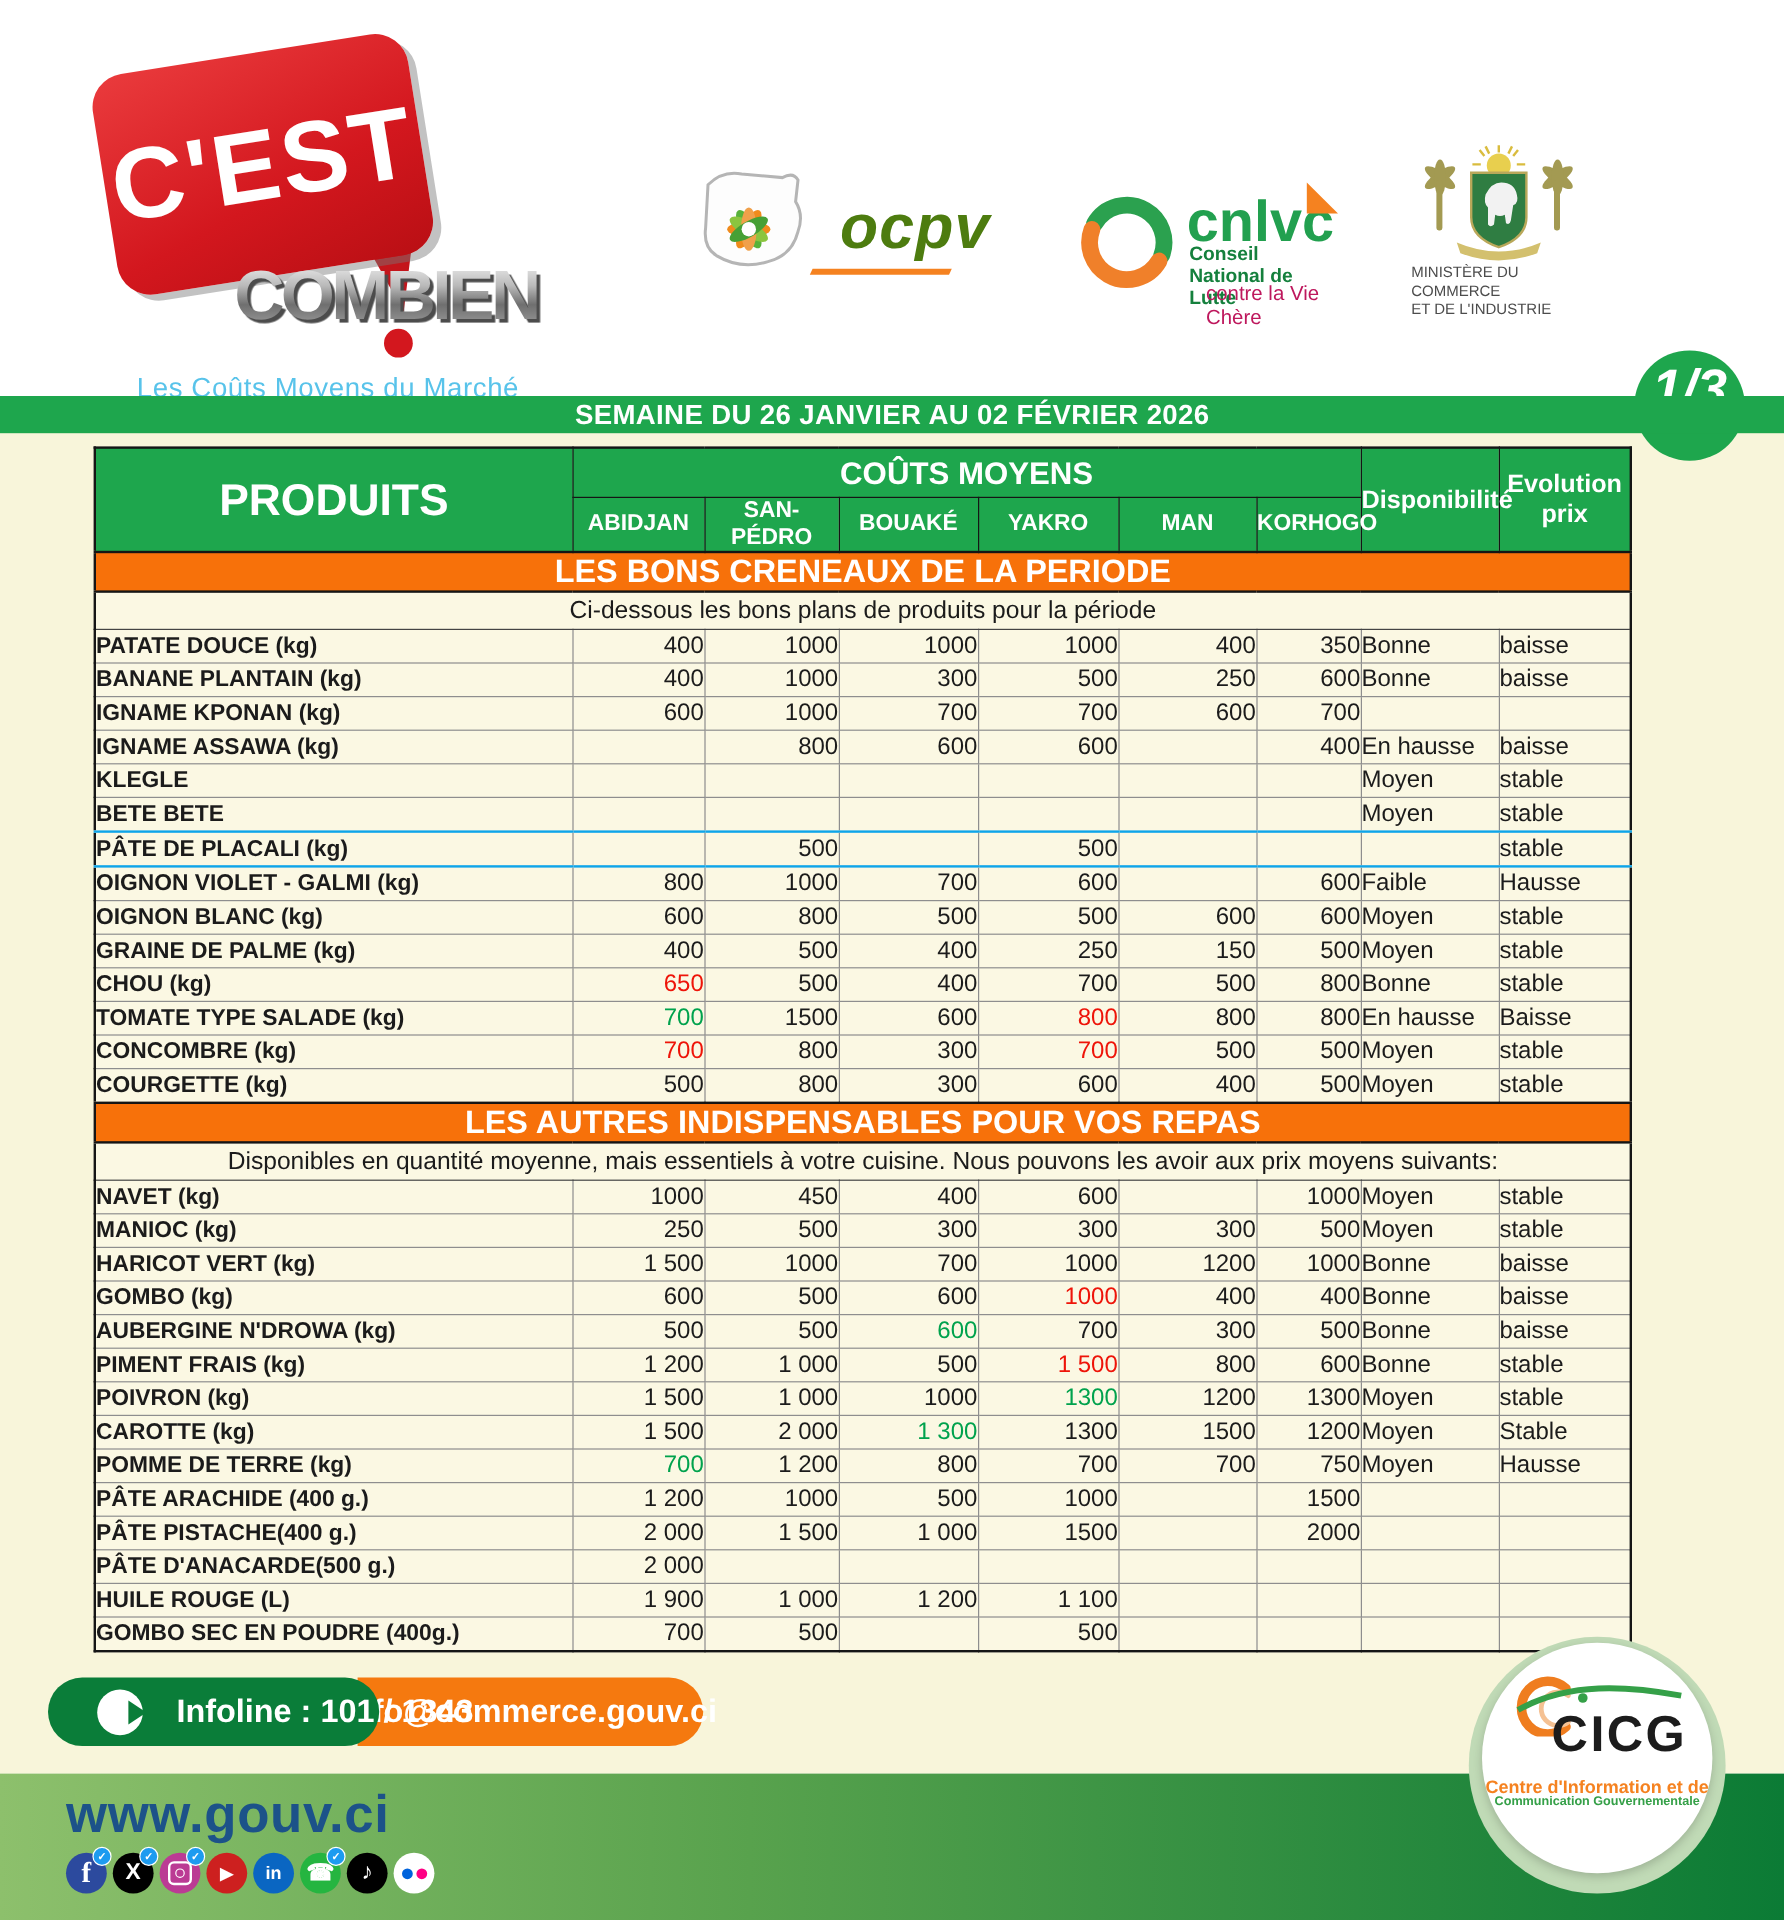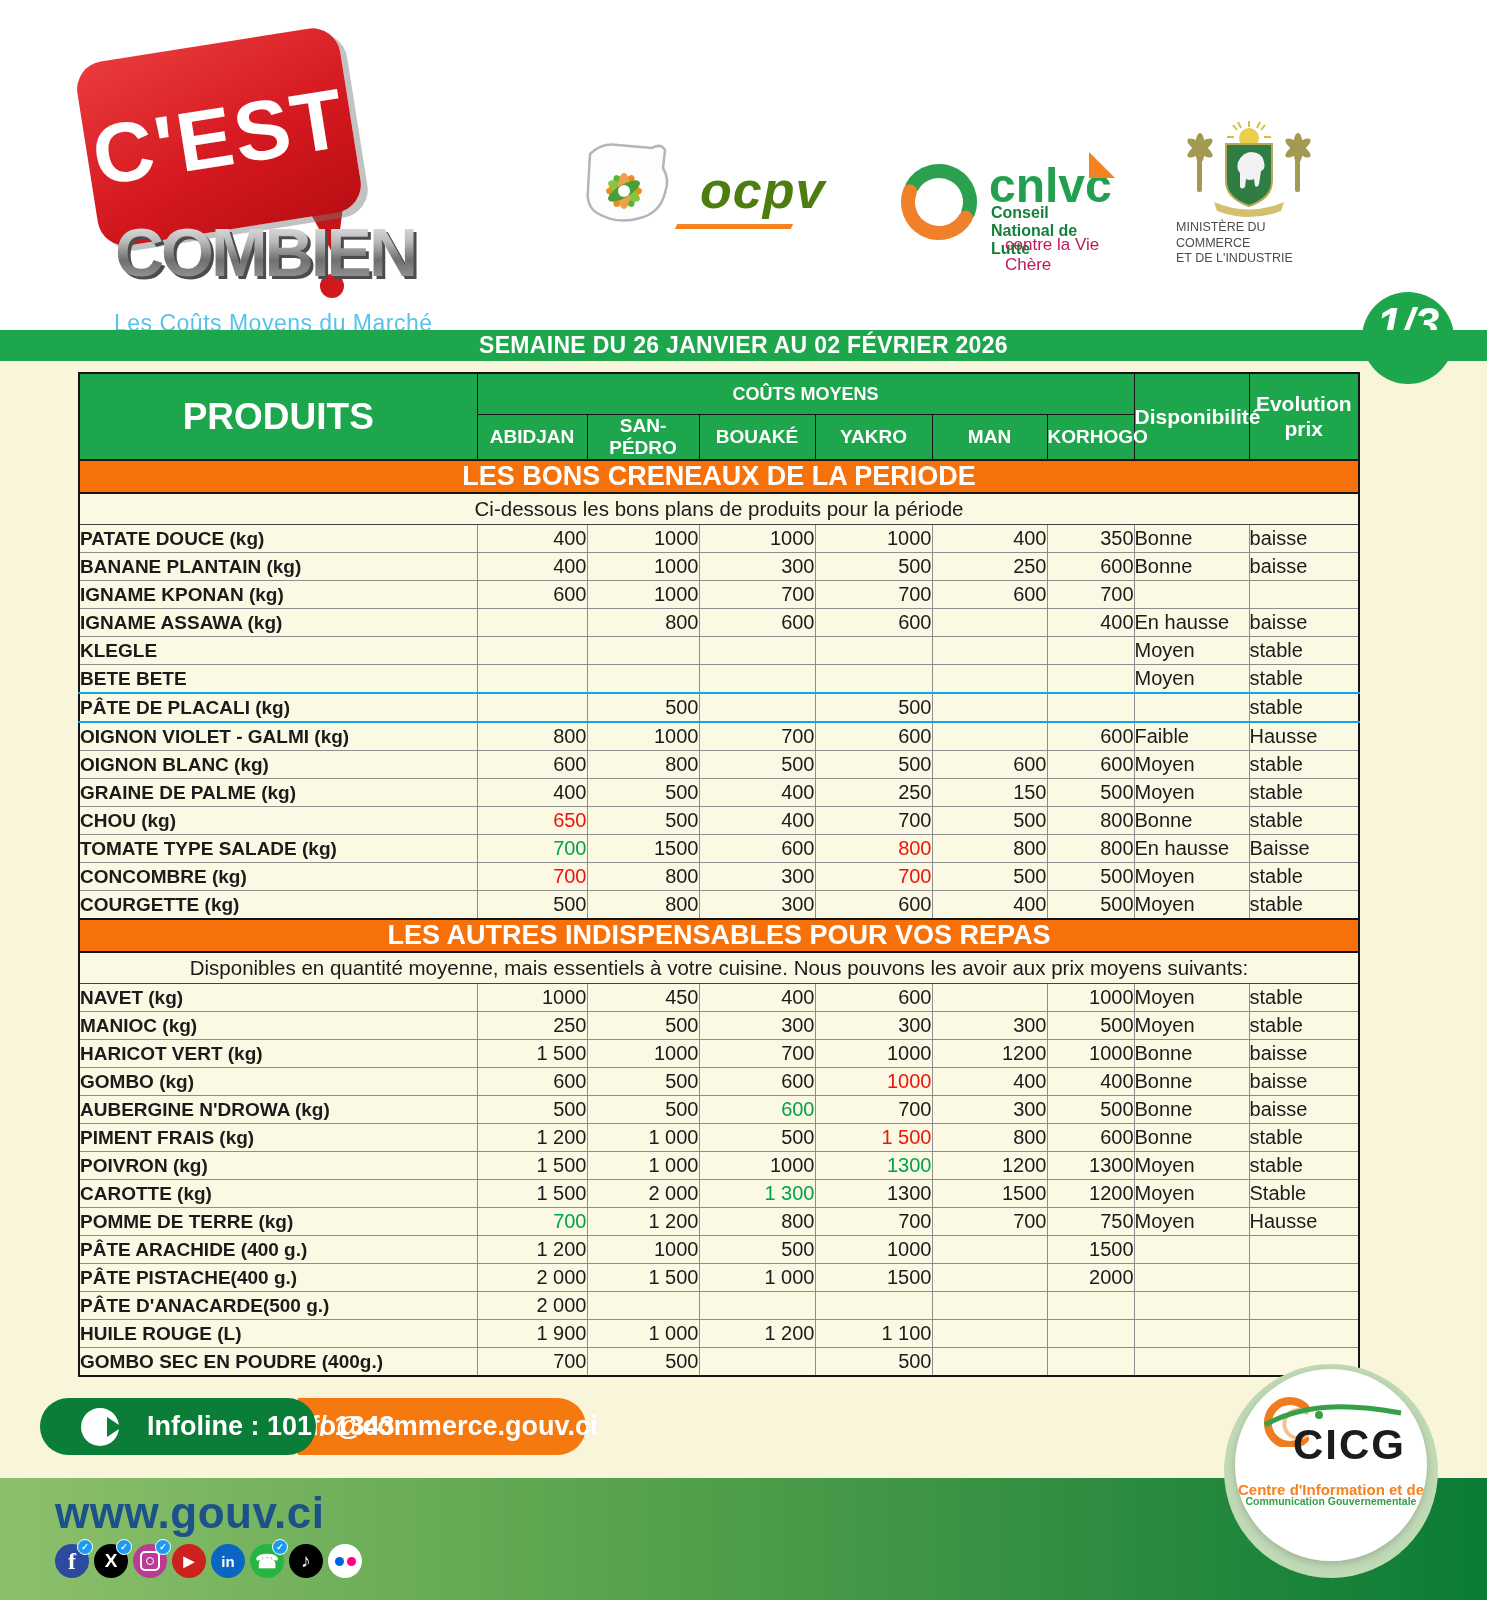--- a/index.html
+++ b/index.html
@@ -11,21 +11,21 @@
   .week-banner span{color:#fff;font-weight:bold;font-size:23px;letter-spacing:.3px;}
   .page-circle{position:absolute;left:1362px;top:292px;width:92px;height:92px;border-radius:50%;background:#1ea64d;display:flex;justify-content:center;}
   .page-circle span{color:#fff;font-weight:bold;font-style:italic;font-size:45px;margin-top:6px;}
 
   
   .cc-logo{position:absolute;left:58px;top:22px;width:390px;height:300px;}
   .cc-bubble{position:absolute;left:28px;top:22px;width:266px;height:186px;background:linear-gradient(160deg,#ea3b3d 0%,#d3171e 60%,#b90f14 100%);border-radius:28px;transform:rotate(-9deg);box-shadow:6px 6px 0 rgba(120,120,120,.45);display:flex;align-items:center;justify-content:center;}
   .cc-bubble span{color:#fff;font-weight:bold;font-size:84px;letter-spacing:2px;}
   .cc-tail{position:absolute;left:258px;top:186px;width:0;height:0;border-left:14px solid transparent;border-right:20px solid transparent;border-top:52px solid #c4151b;transform:rotate(-14deg);}
   .cc-dot{position:absolute;left:262px;top:252px;width:24px;height:24px;border-radius:50%;background:#d3171e;}
-  .cc-word{position:absolute;left:12px;top:196px;width:390px;text-align:center;font-weight:800;font-size:68px;letter-spacing:-3px;line-height:1;background:linear-gradient(180deg,#efefef 0%,#b9b9b9 35%,#6f6f6f 62%,#a3a3a3 100%);-webkit-background-clip:text;background-clip:text;color:transparent;filter:drop-shadow(3px 3px 0 #4c4c4c);}
+  .cc-word{position:absolute;left:0px;top:196px;width:390px;text-align:right;font-weight:800;font-size:58px;letter-spacing:-3px;line-height:1;background:linear-gradient(180deg,#efefef 0%,#b9b9b9 35%,#6f6f6f 62%,#a3a3a3 100%);-webkit-background-clip:text;background-clip:text;color:transparent;filter:drop-shadow(3px 3px 0 #4c4c4c);}
   .cc-sub{position:absolute;left:56px;top:288px;font-size:23px;color:#58c3ea;letter-spacing:.5px;}
 
   
   .ocpv{position:absolute;left:568px;top:134px;width:225px;height:118px;}
   .ocpv-name{position:absolute;left:104px;top:26px;font-size:52px;font-weight:bold;font-style:italic;color:#4d7c0f;letter-spacing:1px;margin-left:28px;}
   .ocpv-underline{position:absolute;left:108px;top:90px;width:116px;height:5px;background:#f58220;transform:skewX(-25deg);}
 
   
   .cnlvc{position:absolute;left:893px;top:156px;width:215px;height:100px;}
   .cnlvc-name{position:absolute;left:96px;top:2px;font-size:48px;font-weight:800;color:#22a04f;}
@@ -34,21 +34,21 @@
   .cnlvc-sub2{position:absolute;left:112px;top:79px;font-size:17px;color:#be185d;}
 
   
   .ministry{position:absolute;left:1176px;top:118px;width:146px;height:140px;text-align:left;}
   .ministry-caption{position:absolute;left:0;top:102px;width:146px;font-size:12.5px;color:#4c4c4c;line-height:1.25;}
 
   
   table.price{position:absolute;left:78px;top:372px;width:1280px;border-collapse:collapse;table-layout:fixed;background:#fbf8e3;border:2px solid #151515;}
   table.price th{background:#1ea64d;color:#fff;border:1px solid #151515;padding:0;vertical-align:middle;}
   th.th-prod{font-size:37px;font-weight:bold;height:40px;}
-  th.th-couts{font-size:18px;font-weight:bold;height:40px;}
+  th.th-couts{font-size:26px;font-weight:bold;height:40px;}
   th.th-city{font-size:19px;font-weight:bold;height:30px;}
   th.th-dispo{font-size:21px;font-weight:bold;}
   th.th-evo{font-size:21px;font-weight:bold;line-height:1.15;}
   table.price td{border:1px solid #8e8e8e;height:27px;padding:0;vertical-align:middle;background:#fbf8e3;}
   tr.section-banner td{background:#f7710a;color:#fff;font-weight:bold;font-size:27px;text-align:center;height:31px;border-top:2px solid #151515;border-bottom:2px solid #151515;}
   tr.section-sub td{background:#fbf8e3;font-size:20.5px;text-align:center;height:30px;border-bottom:1px solid #444;}
   td.pname{text-align:left;font-weight:bold;font-size:19px;padding-left:5px;border-right:2px solid #3a3a3a;}
   td.num{text-align:right;font-size:20px;padding-right:4px;}
   td.txt{text-align:left;font-size:20px;padding-left:5px;}
   #sec1-body tr:nth-child(8) td,#sec1-body tr:nth-child(9) td{border-bottom:2px solid #0ea5e9;}

